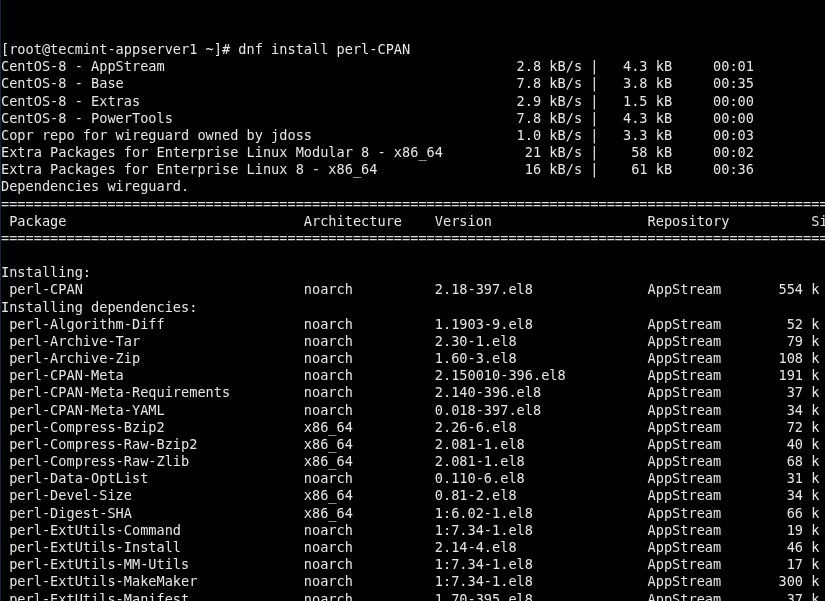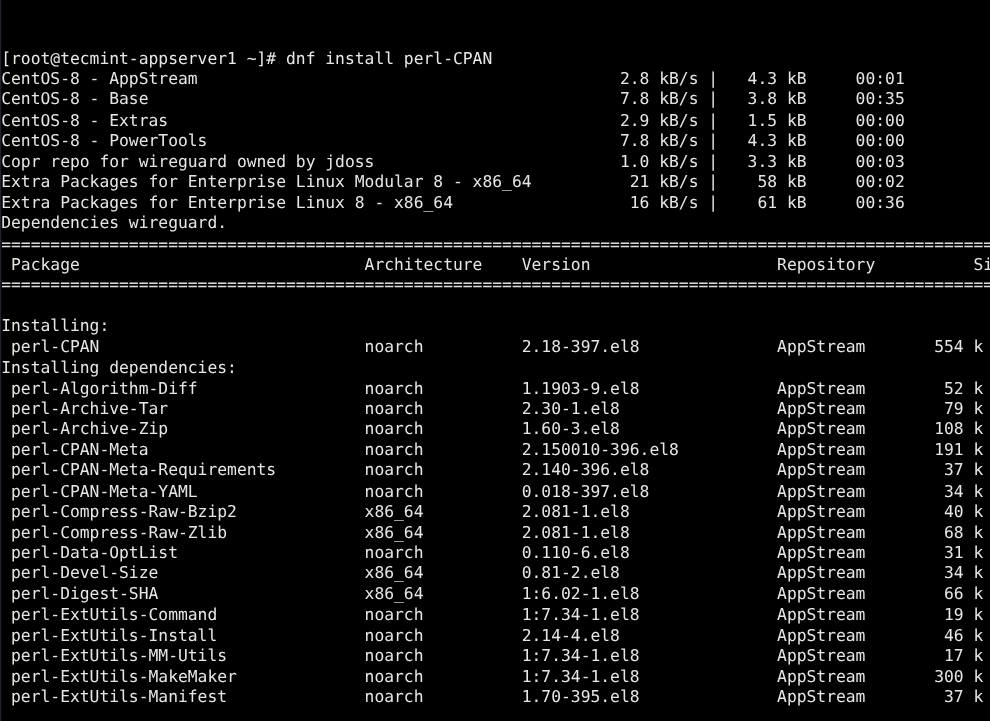--- a/index.html
+++ b/index.html
@@ -65,20 +65,21 @@
       <div class="line blank"> </div>
       <div class="line">Installing:</div>
       <div class="line"> perl-CPAN                           noarch          2.18-397.el8              AppStream       554 k</div>
       <div class="line">Installing dependencies:</div>
       <div class="line"> perl-Algorithm-Diff                 noarch          1.1903-9.el8              AppStream        52 k</div>
       <div class="line"> perl-Archive-Tar                    noarch          2.30-1.el8                AppStream        79 k</div>
       <div class="line"> perl-Archive-Zip                    noarch          1.60-3.el8                AppStream       108 k</div>
       <div class="line"> perl-CPAN-Meta                      noarch          2.150010-396.el8          AppStream       191 k</div>
       <div class="line"> perl-CPAN-Meta-Requirements         noarch          2.140-396.el8             AppStream        37 k</div>
       <div class="line"> perl-CPAN-Meta-YAML                 noarch          0.018-397.el8             AppStream        34 k</div>
+      <div class="line"> perl-Compress-Bzip2                 x86_64          2.26-6.el8                AppStream        72 k</div>
       <div class="line"> perl-Compress-Raw-Bzip2             x86_64          2.081-1.el8               AppStream        40 k</div>
       <div class="line"> perl-Compress-Raw-Zlib              x86_64          2.081-1.el8               AppStream        68 k</div>
       <div class="line"> perl-Data-OptList                   noarch          0.110-6.el8               AppStream        31 k</div>
       <div class="line"> perl-Devel-Size                     x86_64          0.81-2.el8                AppStream        34 k</div>
       <div class="line"> perl-Digest-SHA                     x86_64          1:6.02-1.el8              AppStream        66 k</div>
       <div class="line"> perl-ExtUtils-Command               noarch          1:7.34-1.el8              AppStream        19 k</div>
       <div class="line"> perl-ExtUtils-Install               noarch          2.14-4.el8                AppStream        46 k</div>
       <div class="line"> perl-ExtUtils-MM-Utils              noarch          1:7.34-1.el8              AppStream        17 k</div>
       <div class="line"> perl-ExtUtils-MakeMaker             noarch          1:7.34-1.el8              AppStream       300 k</div>
       <div class="line"> perl-ExtUtils-Manifest              noarch          1.70-395.el8              AppStream        37 k</div>

